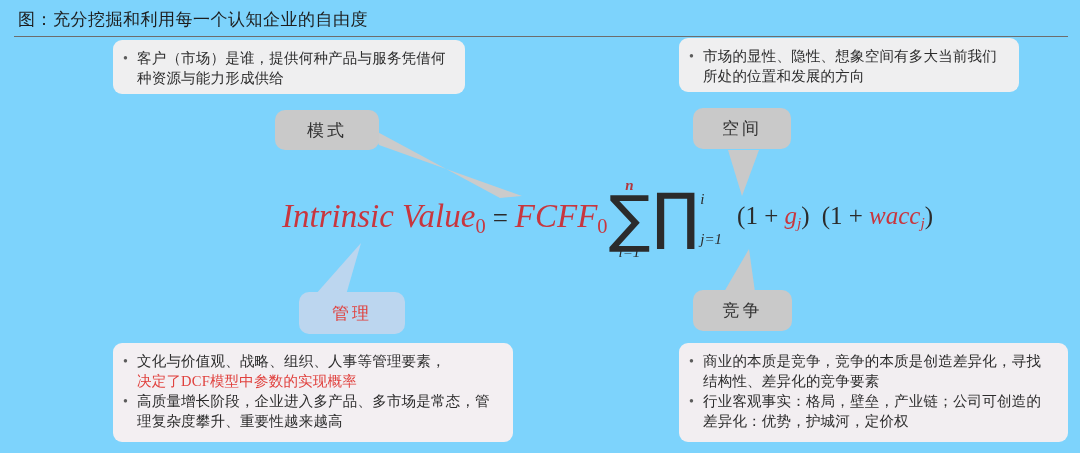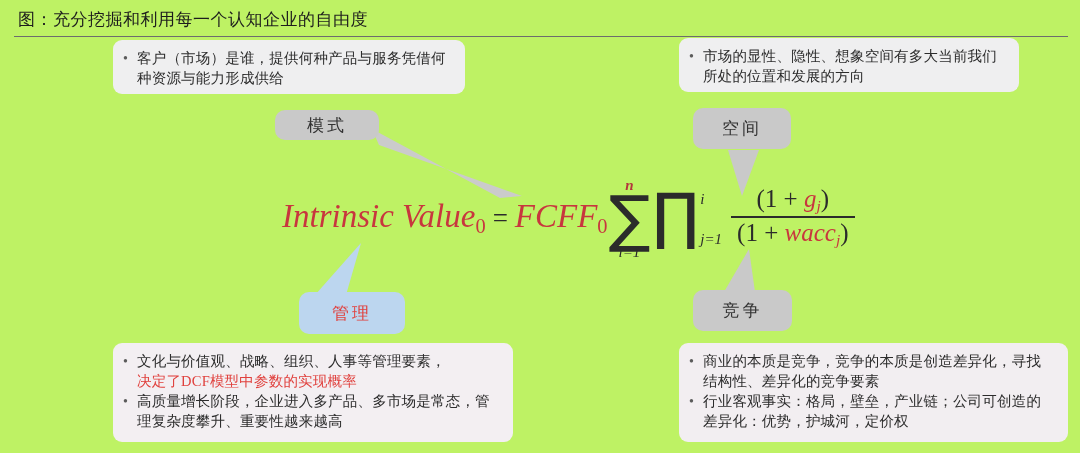--- a/index.html
+++ b/index.html
@@ -10,21 +10,21 @@
     width: 1080px;
     height: 453px;
     background: #ffffff;
     font-family: "Liberation Serif", "DejaVu Serif", serif;
     overflow: hidden;
   }
   #canvas {
     position: relative;
     width: 1080px;
     height: 453px;
-    background: #bef264;
+    background: #7dd3fc;
   }
 
   
   .title {
     position: absolute;
     left: 18px;
     top: 8px;
     font-size: 17px;
     color: #1d1d1d;
     letter-spacing: 0.5px;
@@ -172,21 +172,21 @@
     flex-direction: column;
     justify-content: space-between;
     height: 56px;
     margin-left: 1px;
   }
   .prod-col .lim { font-size: 15px; font-style: italic; color: #2b2b2b; }
 
   
   .frac {
     display: inline-flex;
-    flex-direction: column;
+    flex-direction: row;
     align-items: center;
     margin-left: 8px;
     position: relative;
     top: -1px;
   }
   .frac .num, .frac .den {
     padding: 1px 6px;
     font-size: 25px;
     color: #2b2b2b;
     font-style: italic;
@@ -252,21 +252,21 @@
     <div class="bullet-row">
       <span class="bullet-dot">•</span>
       <span class="bullet-text">商业的本质是竞争，竞争的本质是创造差异化，寻找结构性、差异化的竞争要素</span>
     </div>
     <div class="bullet-row">
       <span class="bullet-dot">•</span>
       <span class="bullet-text">行业客观事实：格局，壁垒，产业链；公司可创造的差异化：优势，护城河，定价权</span>
     </div>
   </div>
 
-  <div class="chip grey" style="left:275px; top:110px; width:104px; height:30px;">
+  <div class="chip grey" style="left:275px; top:110px; width:104px; height:40px;">
     <span>模式</span>
   </div>
 
   <div class="chip grey" style="left:693px; top:108px; width:98px; height:41px;">
     <span>空间</span>
   </div>
 
   <div class="chip blue" style="left:279px; top:292px; width:106px; height:42px;margin-left:20px;">
     <span>管理</span>
   </div>

